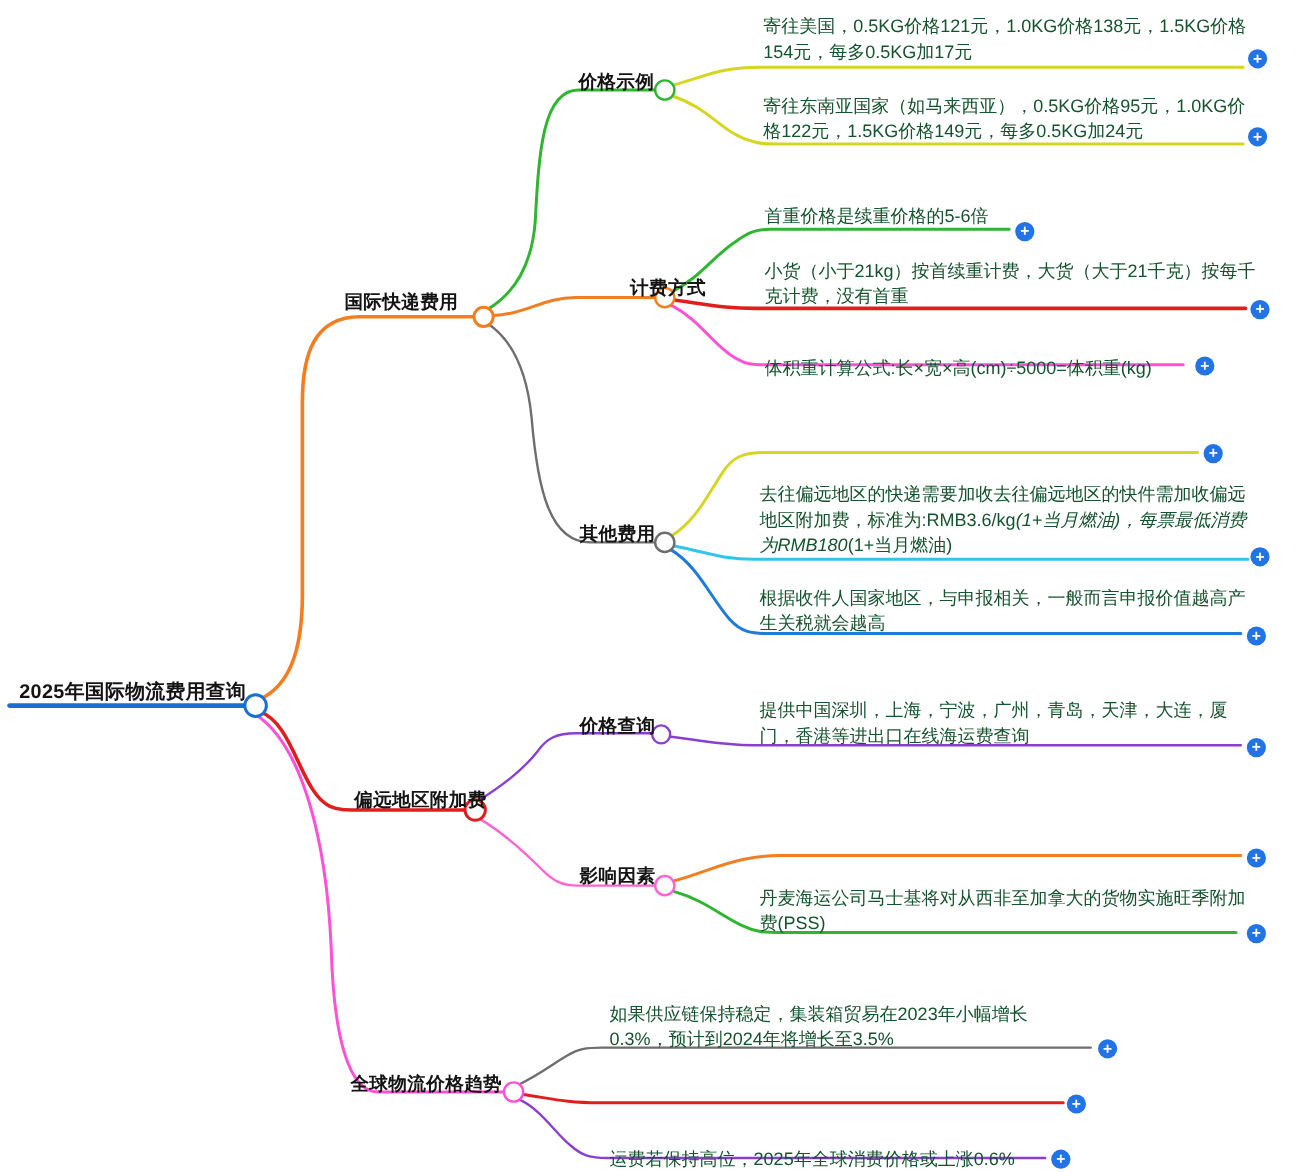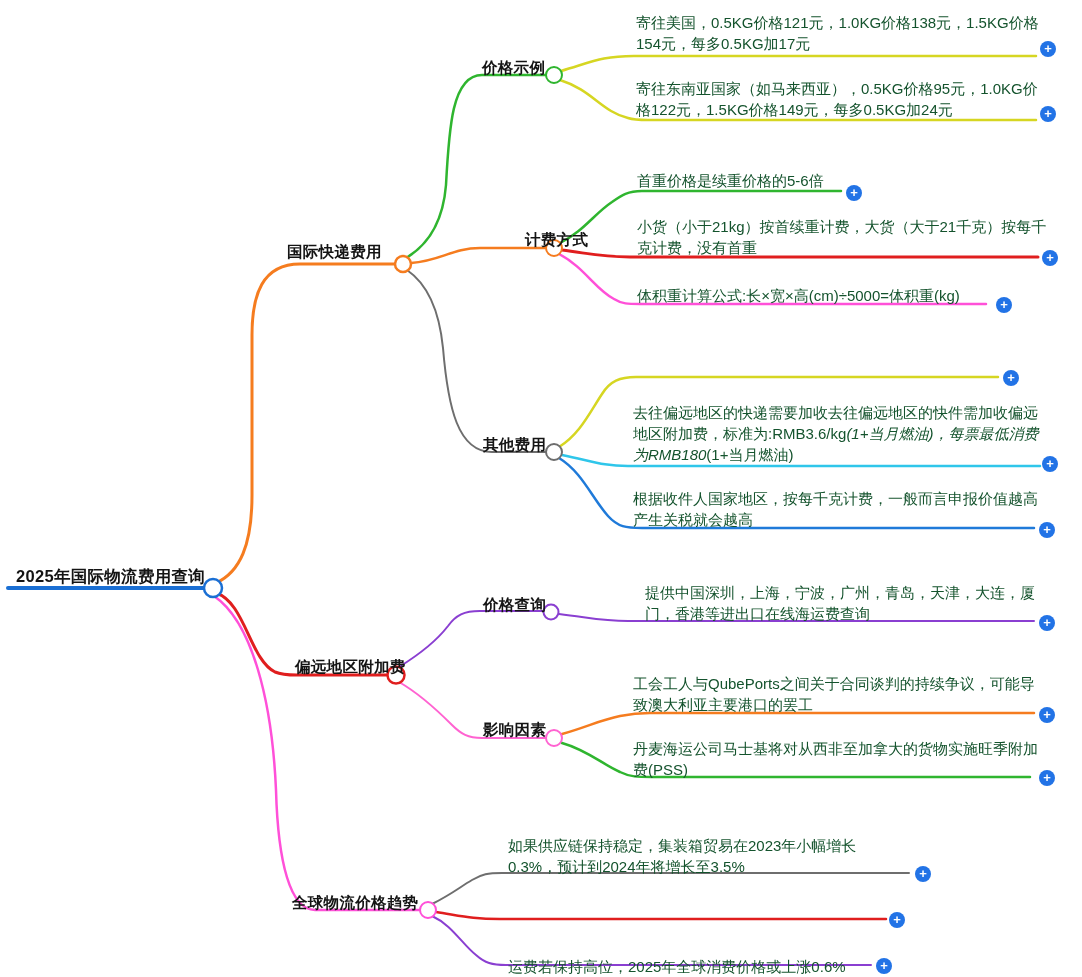--- a/index.html
+++ b/index.html
@@ -78,25 +78,24 @@
   <div class="node-label" style="left:482px;top:58px;">价格示例</div>
   <div class="node-label" style="left:481px;top:230px;margin-left:44px;">计费方式</div>
   <div class="node-label" style="left:483px;top:435px;">其他费用</div>
   <div class="node-label" style="left:483px;top:595px;">价格查询</div>
   <div class="node-label" style="left:483px;top:720px;">影响因素</div>
 
   <div class="leaf" style="left:636px;top:12px;width:408px;">寄往美国，0.5KG价格121元，1.0KG价格138元，1.5KG价格154元，每多0.5KG加17元</div>
   <div class="leaf" style="left:636px;top:78px;width:416px;">寄往东南亚国家（如马来西亚），0.5KG价格95元，1.0KG价格122元，1.5KG价格149元，每多0.5KG加24元</div>
   <div class="leaf" style="left:637px;top:170px;width:280px;">首重价格是续重价格的5-6倍</div>
   <div class="leaf" style="left:637px;top:216px;width:416px;">小货（小于21kg）按首续重计费，大货（大于21千克）按每千克计费，没有首重</div>
-  <div class="leaf" style="left:637px;top:285px;width:375px;">体积重计算公式:长×宽×高(cm)÷5000=体积重(kg)</div>
+  <div class="leaf" style="left:637px;top:297px;width:375px;">体积重计算公式:长×宽×高(cm)÷5000=体积重(kg)</div>
   <div class="leaf" style="left:633px;top:402px;width:418px;"><span>去往偏远地区的快递需要加收去往偏远地区的快件需加收偏远地区附加费，标准为:RMB3.6/kg</span><span style="font-style: italic;">(1+当月燃油)，每票最低消费为RMB180</span><span>(1+当月燃油)</span></div>
-  <div class="leaf" style="left:633px;top:488px;width:416px;">根据收件人国家地区，按每千克计费，一般而言申报价值越高产生关税就会越高</div>
-  <div class="leaf" style="left:633px;top:582px;width:416px;margin-left:12px;">提供中国深圳，上海，宁波，广州，青岛，天津，大连，厦门，香港等进出口在线海运费查询</div>
-  <div class="leaf" style="left:633px;top:673px;width:416px;">工会工人与QubePorts之间关于合同谈判的持续争议，可能导致澳大利亚主要港口的罢工</div>
+  <div class="leaf" style="left:633px;top:488px;width:416px;">根据收件人国家地区，与申报相关，一般而言申报价值越高产生关税就会越高</div>
+  <div class="leaf" style="left:633px;top:582px;width:416px;">提供中国深圳，上海，宁波，广州，青岛，天津，大连，厦门，香港等进出口在线海运费查询</div>
   <div class="leaf" style="left:633px;top:738px;width:416px;">丹麦海运公司马士基将对从西非至加拿大的货物实施旺季附加费(PSS)</div>
   <div class="leaf" style="left:508px;top:835px;width:388px;">如果供应链保持稳定，集装箱贸易在2023年小幅增长0.3%，预计到2024年将增长至3.5%</div>
   <div class="leaf" style="left:508px;top:944px;width:400px;margin-top:12px;">运费若保持高位，2025年全球消费价格或上涨0.6%</div>
 
   <div class="plus" style="left:1040px;top:41px;">+</div>
   <div class="plus" style="left:1040px;top:106px;">+</div>
   <div class="plus" style="left:846px;top:185px;">+</div>
   <div class="plus" style="left:1042px;top:250px;">+</div>
   <div class="plus" style="left:996px;top:297px;">+</div>
   <div class="plus" style="left:1003px;top:370px;">+</div>

